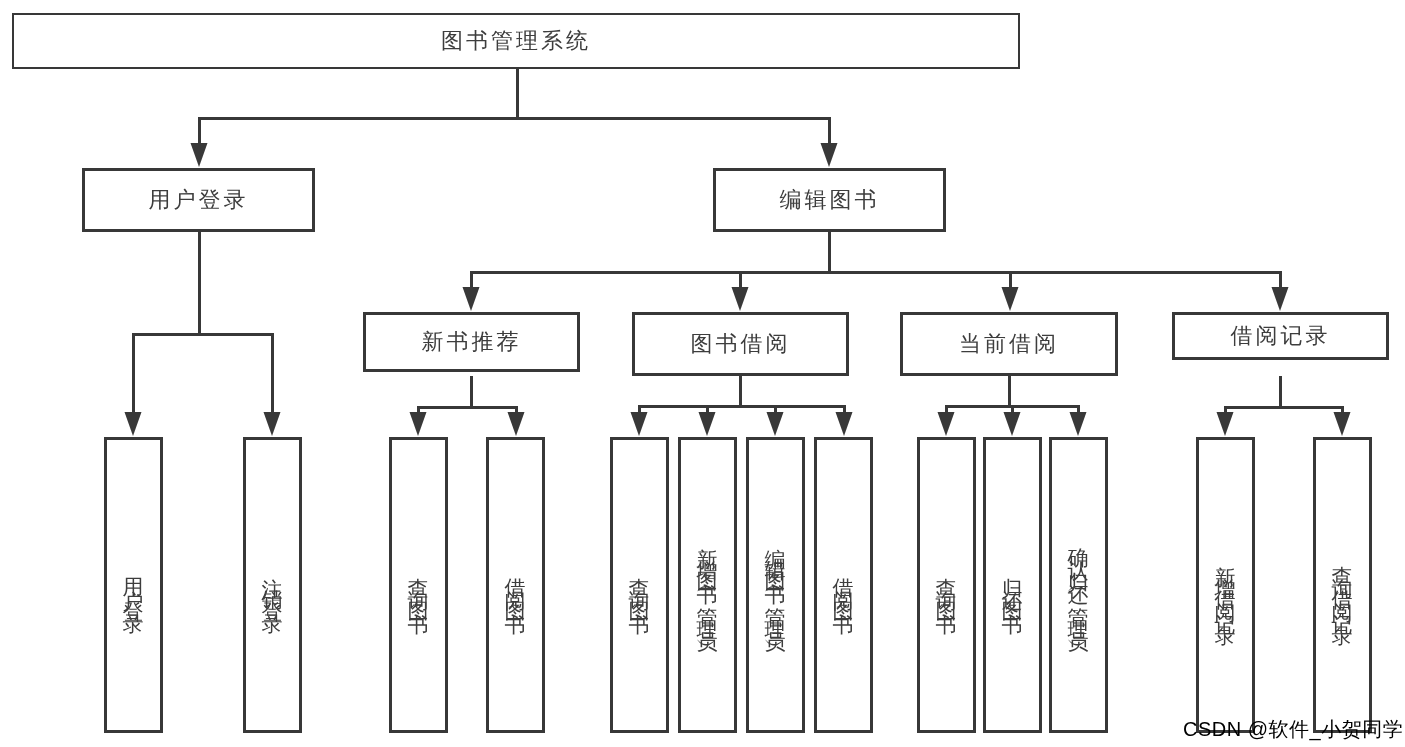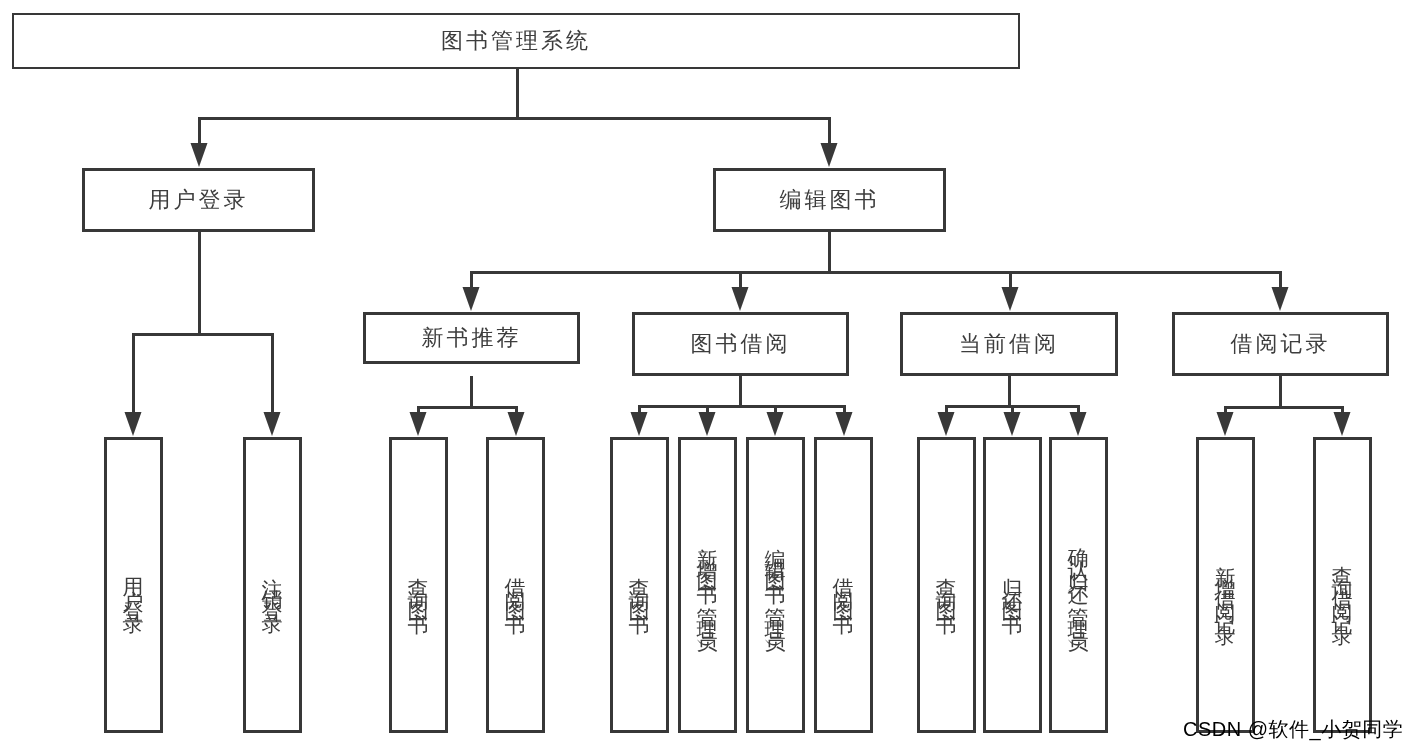--- a/index.html
+++ b/index.html
@@ -77,30 +77,30 @@
     <span class="hlbl">图书管理系统</span>
   </div>
 
   <div class="node" style="left:82px;top:168px;width:233px;height:64px">
     <span class="hlbl">用户登录</span>
   </div>
   <div class="node" style="left:713px;top:168px;width:233px;height:64px">
     <span class="hlbl">编辑图书</span>
   </div>
 
-  <div class="node" style="left:363px;top:312px;width:217px;height:52px">
+  <div class="node" style="left:363px;top:312px;width:217px;height:60px">
     <span class="hlbl">新书推荐</span>
   </div>
   <div class="node" style="left:632px;top:312px;width:217px;height:64px">
     <span class="hlbl">图书借阅</span>
   </div>
   <div class="node" style="left:900px;top:312px;width:218px;height:64px">
     <span class="hlbl">当前借阅</span>
   </div>
-  <div class="node" style="left:1172px;top:312px;width:217px;height:64px">
+  <div class="node" style="left:1172px;top:312px;width:217px;height:48px">
     <span class="hlbl">借阅记录</span>
   </div>
 
   <div class="node leaf" style="left:104px">
     <span class="vlbl">用户登录</span>
   </div>
   <div class="node leaf" style="left:243px">
     <span class="vlbl">注销登录</span>
   </div>
 

